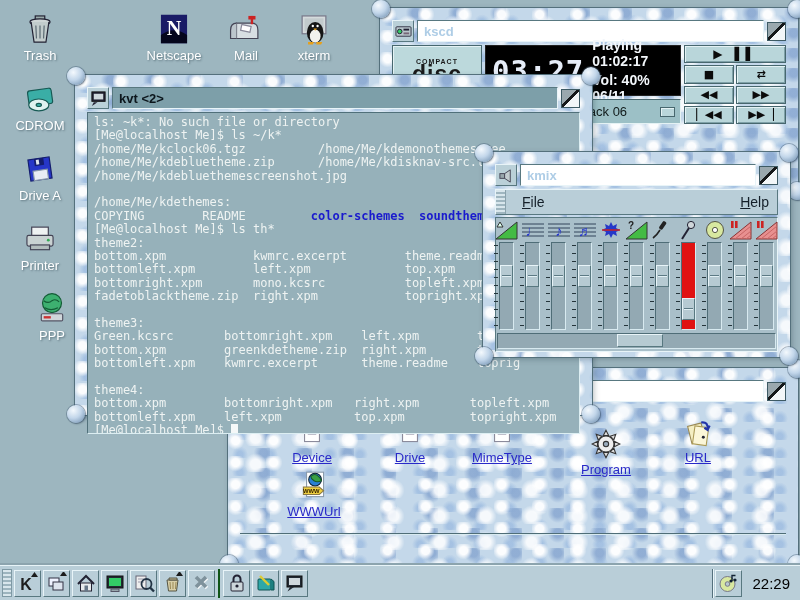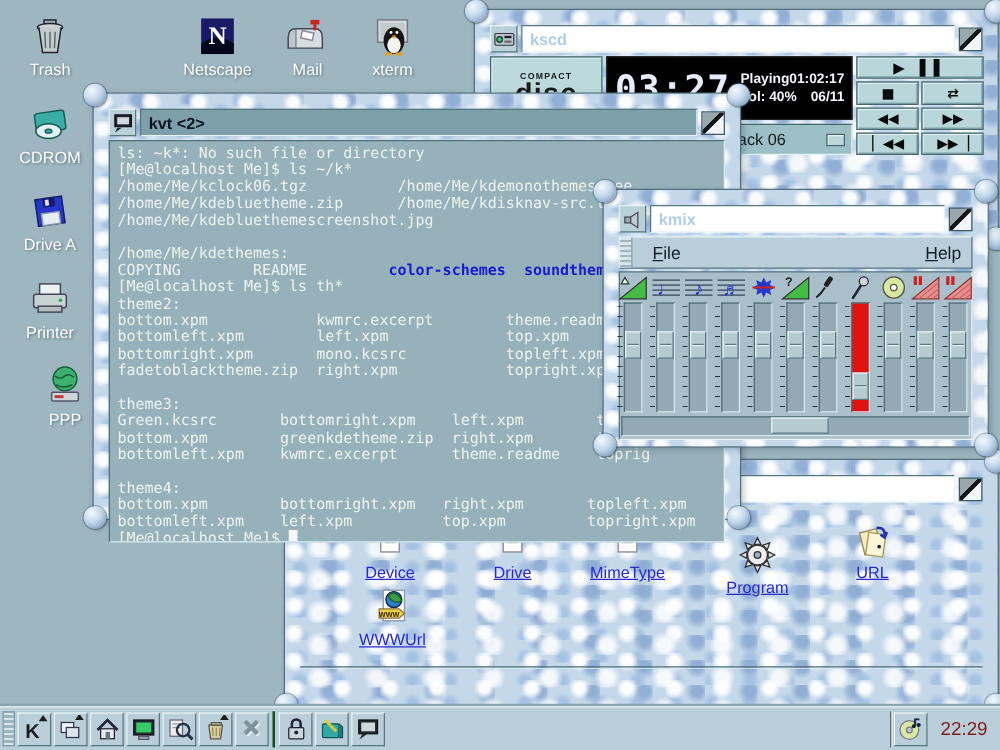--- a/index.html
+++ b/index.html
@@ -45,21 +45,21 @@
 
   
   .kscd-body{height:82px;display:grid;grid-template-columns:90px 1fr 102px;grid-template-rows:51px 25px;gap:3px;}
   .cd-logo{background:#bcd9dc;border:1px solid #47676e;box-shadow:inset 1px 1px 0 #e4f2f4;
       display:flex;flex-direction:column;align-items:center;justify-content:center;}
   .cd-logo-top{font-size:7px;font-weight:bold;letter-spacing:1px;color:#1a1a1a;}
   .cd-logo-text{font-size:23px;font-weight:bold;color:#1a1a1a;line-height:.8;letter-spacing:1px;}
   .lcd{background:#000;border:1px solid #222;display:flex;align-items:center;padding:0 6px;gap:8px;}
   .lcd-time{font-family:"DejaVu Sans Mono",monospace;font-size:29px;font-weight:bold;color:#e6edf8;letter-spacing:1px;}
   .lcd-right{flex:1;display:flex;flex-direction:column;gap:3px;}
-  .lcd-row{display:flex;justify-content:space-between;font-size:11px;font-weight:bold;color:#f2f6fa;}
+  .lcd-row{display:flex;justify-content:space-between;font-size:14px;font-weight:bold;color:#f2f6fa;flex-direction:column;}
   .transport{grid-column:3;grid-row:1/3;display:grid;grid-template-columns:1fr 1fr;grid-template-rows:repeat(4,1fr);gap:2px;}
   .kbtn{background:#b9d6da;border:1px solid #47676e;box-shadow:inset 1px 1px 0 #e4f2f4,inset -1px -1px 0 #7fa1a8;
       display:flex;align-items:center;justify-content:center;font-size:11px;font-weight:bold;color:#0b0b0b;
       font-family:"DejaVu Sans",sans-serif;}
   .kbtn.wide{grid-column:1/3;font-size:12px;letter-spacing:2px;}
   .trackrow{grid-column:1/3;grid-row:2;display:flex;justify-content:flex-end;align-items:stretch;}
   .combo{width:98px;background:#9cc0c6;border:1px solid;border-color:#47676e #e4f2f4 #e4f2f4 #47676e;
       display:flex;align-items:center;justify-content:space-between;padding:0 5px;font-size:13px;color:#101a1a;}
   .combo-btn{width:13px;height:8px;background:#b9d6da;border:1px solid #47676e;
       box-shadow:inset 1px 1px 0 #e4f2f4;}
@@ -106,21 +106,21 @@
   .t-btn{width:27px;height:27px;flex:0 0 27px;background:#b9ced8;border:1px solid;box-sizing:border-box;
       border-color:#e8f4f8 #587880 #587880 #e8f4f8;display:flex;align-items:center;justify-content:center;}
   .t-btn svg{width:22px;height:22px;}
   .t-sep{width:2px;height:29px;background:#0f5416;margin:0 1px;flex:0 0 2px;}
   .t-traysep{width:1px;height:29px;background:#54707c;box-shadow:1px 0 0 #e8f4f8;flex:0 0 1px;}
   .t-page{min-width:50px;height:27px;box-sizing:border-box;background:#b9ced8;border:1px solid;
       border-color:#e8f4f8 #587880 #587880 #e8f4f8;display:flex;align-items:center;justify-content:center;
       font-size:14px;color:#16283c;padding:0 8px;}
   .t-page.active{background:#a4bec9;border-color:#587880 #e8f4f8 #e8f4f8 #587880;}
   .t-spacer{flex:1;}
-  .t-clock{font-size:15px;color:#7f1d1d;padding:0 8px;white-space:nowrap;}
+  .t-clock{font-size:15px;color:#000000;padding:0 8px;white-space:nowrap;}
 </style>
 </head>
 <body>
 
 <div class="screen">
 
   <div id="desk-left">
       <div class="desk-icon" style="left: 6px; top: 10px;">
         <div class="di-glyph"><svg viewBox="0 0 32 32">
             <rect x="12" y="5" width="8" height="3" fill="#9aabab" stroke="#223"></rect>

